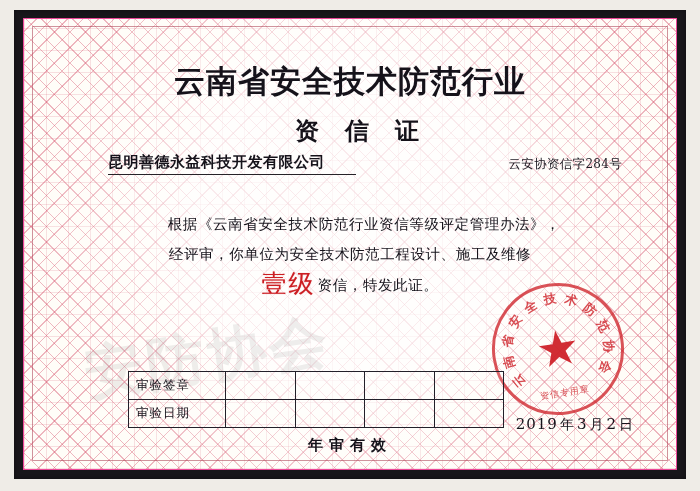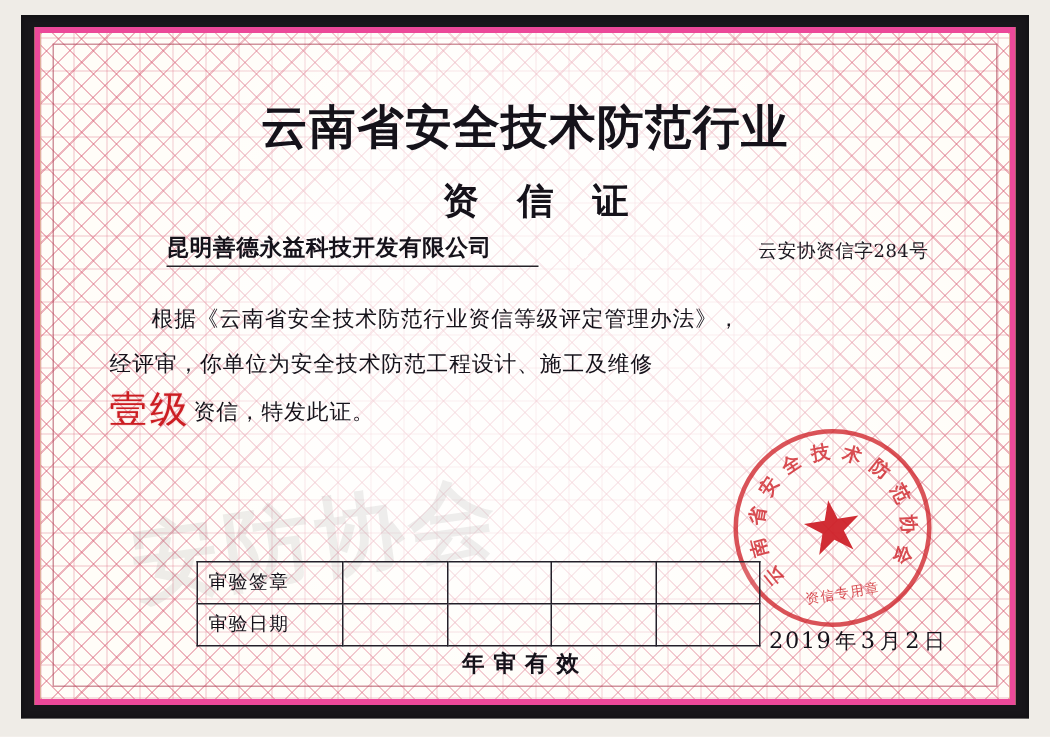--- a/index.html
+++ b/index.html
@@ -17,22 +17,22 @@
   
   .frame-outer{
     position:absolute;
     left:14px;top:10px;right:14px;bottom:12px;
     background:#18161a;
     box-shadow:0 0 4px rgba(0,0,0,.4) inset;
   }
   .frame-inner{
     position:absolute;
     left:9px;top:8px;right:9px;bottom:9px;
-    background:#bef264;
-    border:4px solid #ec4899;
+    background:#fef9c3;
+    border:1px solid #ec4899;
     overflow:hidden;
   }
   
   .pattern{
     position:absolute;inset:0;
     background-color:#fffdf8;
     background-image:
       repeating-linear-gradient(45deg, rgba(214,84,110,.42) 0 1px, transparent 1px 11px),
       repeating-linear-gradient(-45deg, rgba(214,84,110,.42) 0 1px, transparent 1px 11px),
       repeating-linear-gradient(0deg, rgba(214,84,110,.18) 0 1px, transparent 1px 22px),
@@ -105,25 +105,26 @@
     font-size:12.5px;
     color:#1b1820;
     letter-spacing:.3px;
   }
   .cert-no .num{
     font-family:"DejaVu Serif","Liberation Serif",serif;
     font-size:12px;
   }
   
   .body-text{
-    margin:16px 46px 0 46px;
+    margin:30px 46px 0 46px;
     font-size:14.5px;
     line-height:30px;
     color:#15121a;
     letter-spacing:.6px;
+    text-align:center;
   }
   .body-text .indent{ padding-left:28px; }
   .grade{
     font-size:25px;
     font-weight:normal;
     color:#cc1d22;
     letter-spacing:2px;
     vertical-align:-2px;
     margin-right:2px;
     text-shadow:0 0 1px rgba(200,20,30,.5);

